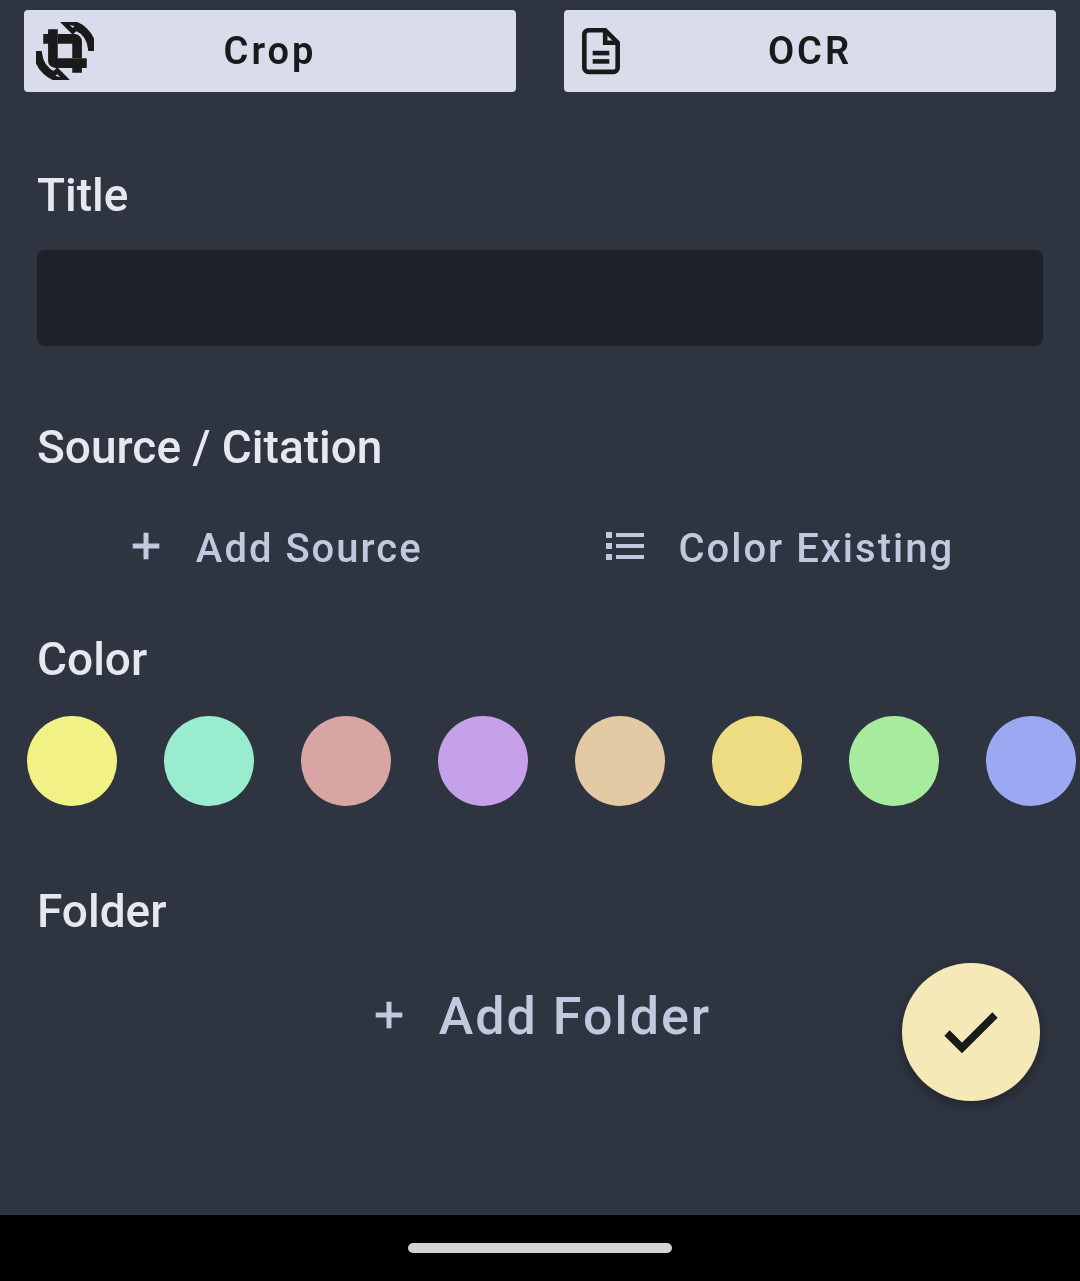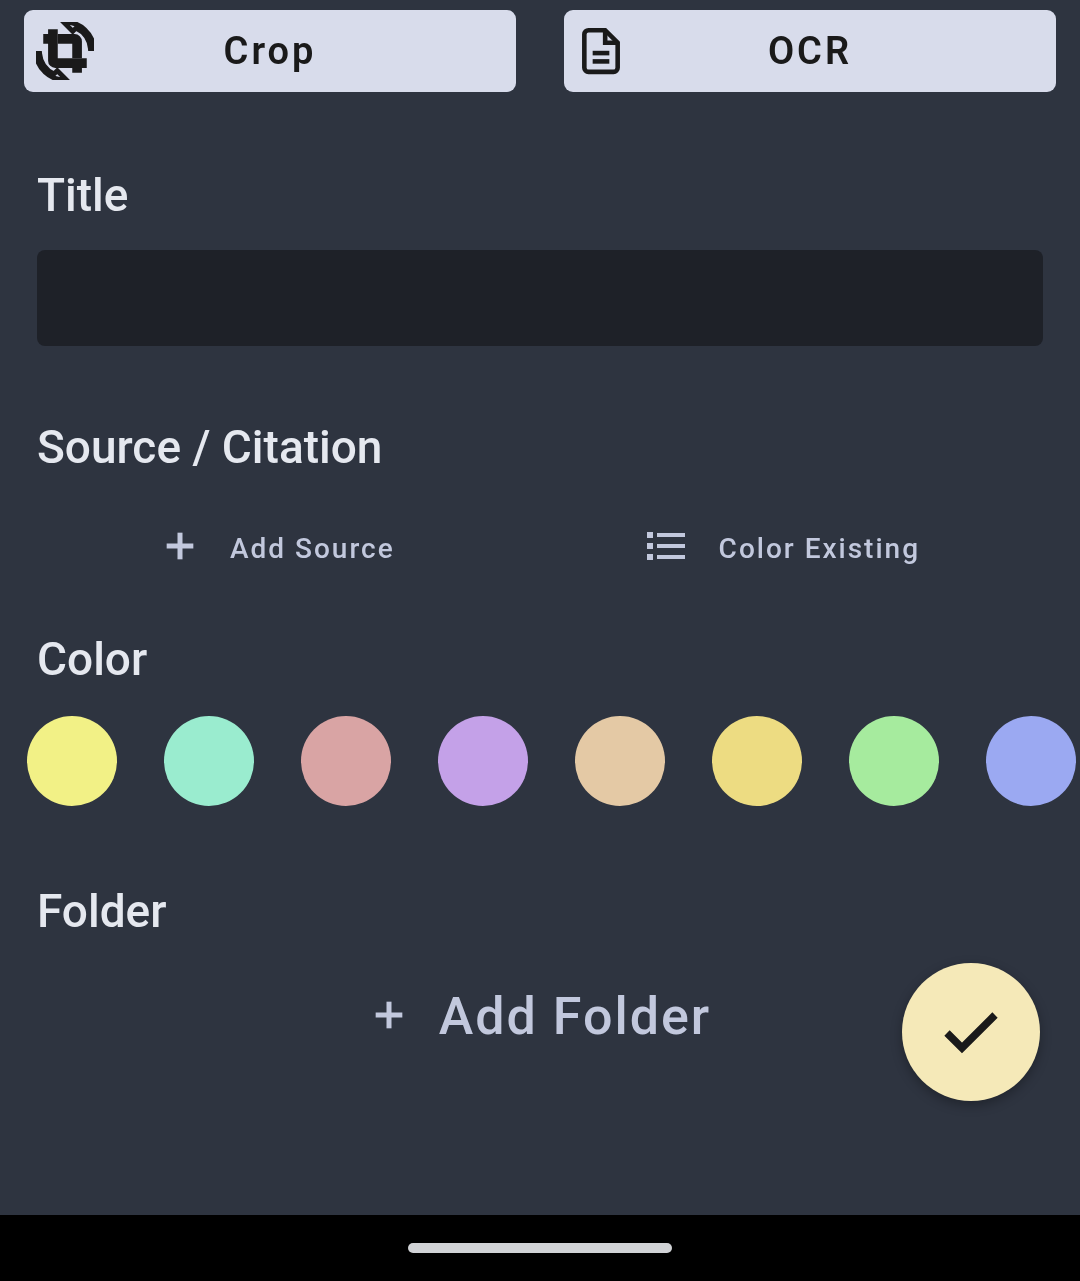--- a/index.html
+++ b/index.html
@@ -13,21 +13,21 @@
       overflow: hidden;
     }
     .top-buttons {
       display: flex;
       gap: 48px;
       padding: 10px 24px 0 24px;
     }
     .top-button {
       flex: 1;
       background: #d8dceb;
-      border-radius: 9px;
+      border-radius: 4px;
       height: 82px;
       display: flex;
       align-items: center;
       justify-content: center;
       gap: 18px;
       cursor: pointer;
       position: relative;
     }
     .top-button .icon {
       position: absolute;
@@ -70,21 +70,21 @@
       margin-top: 48px;
     }
     .action-button {
       display: flex;
       align-items: center;
       gap: 30px;
       cursor: pointer;
     }
     .action-button .action-label {
       color: #c2c8dd;
-      font-size: 28px;
+      font-size: 40px;
       font-weight: 500;
       letter-spacing: 2px;
     }
     .color-section { margin-top: 58px; }
     .color-swatches {
       display: flex;
       gap: 47px;
       margin-top: 30px;
       margin-left: -10px;
     }

